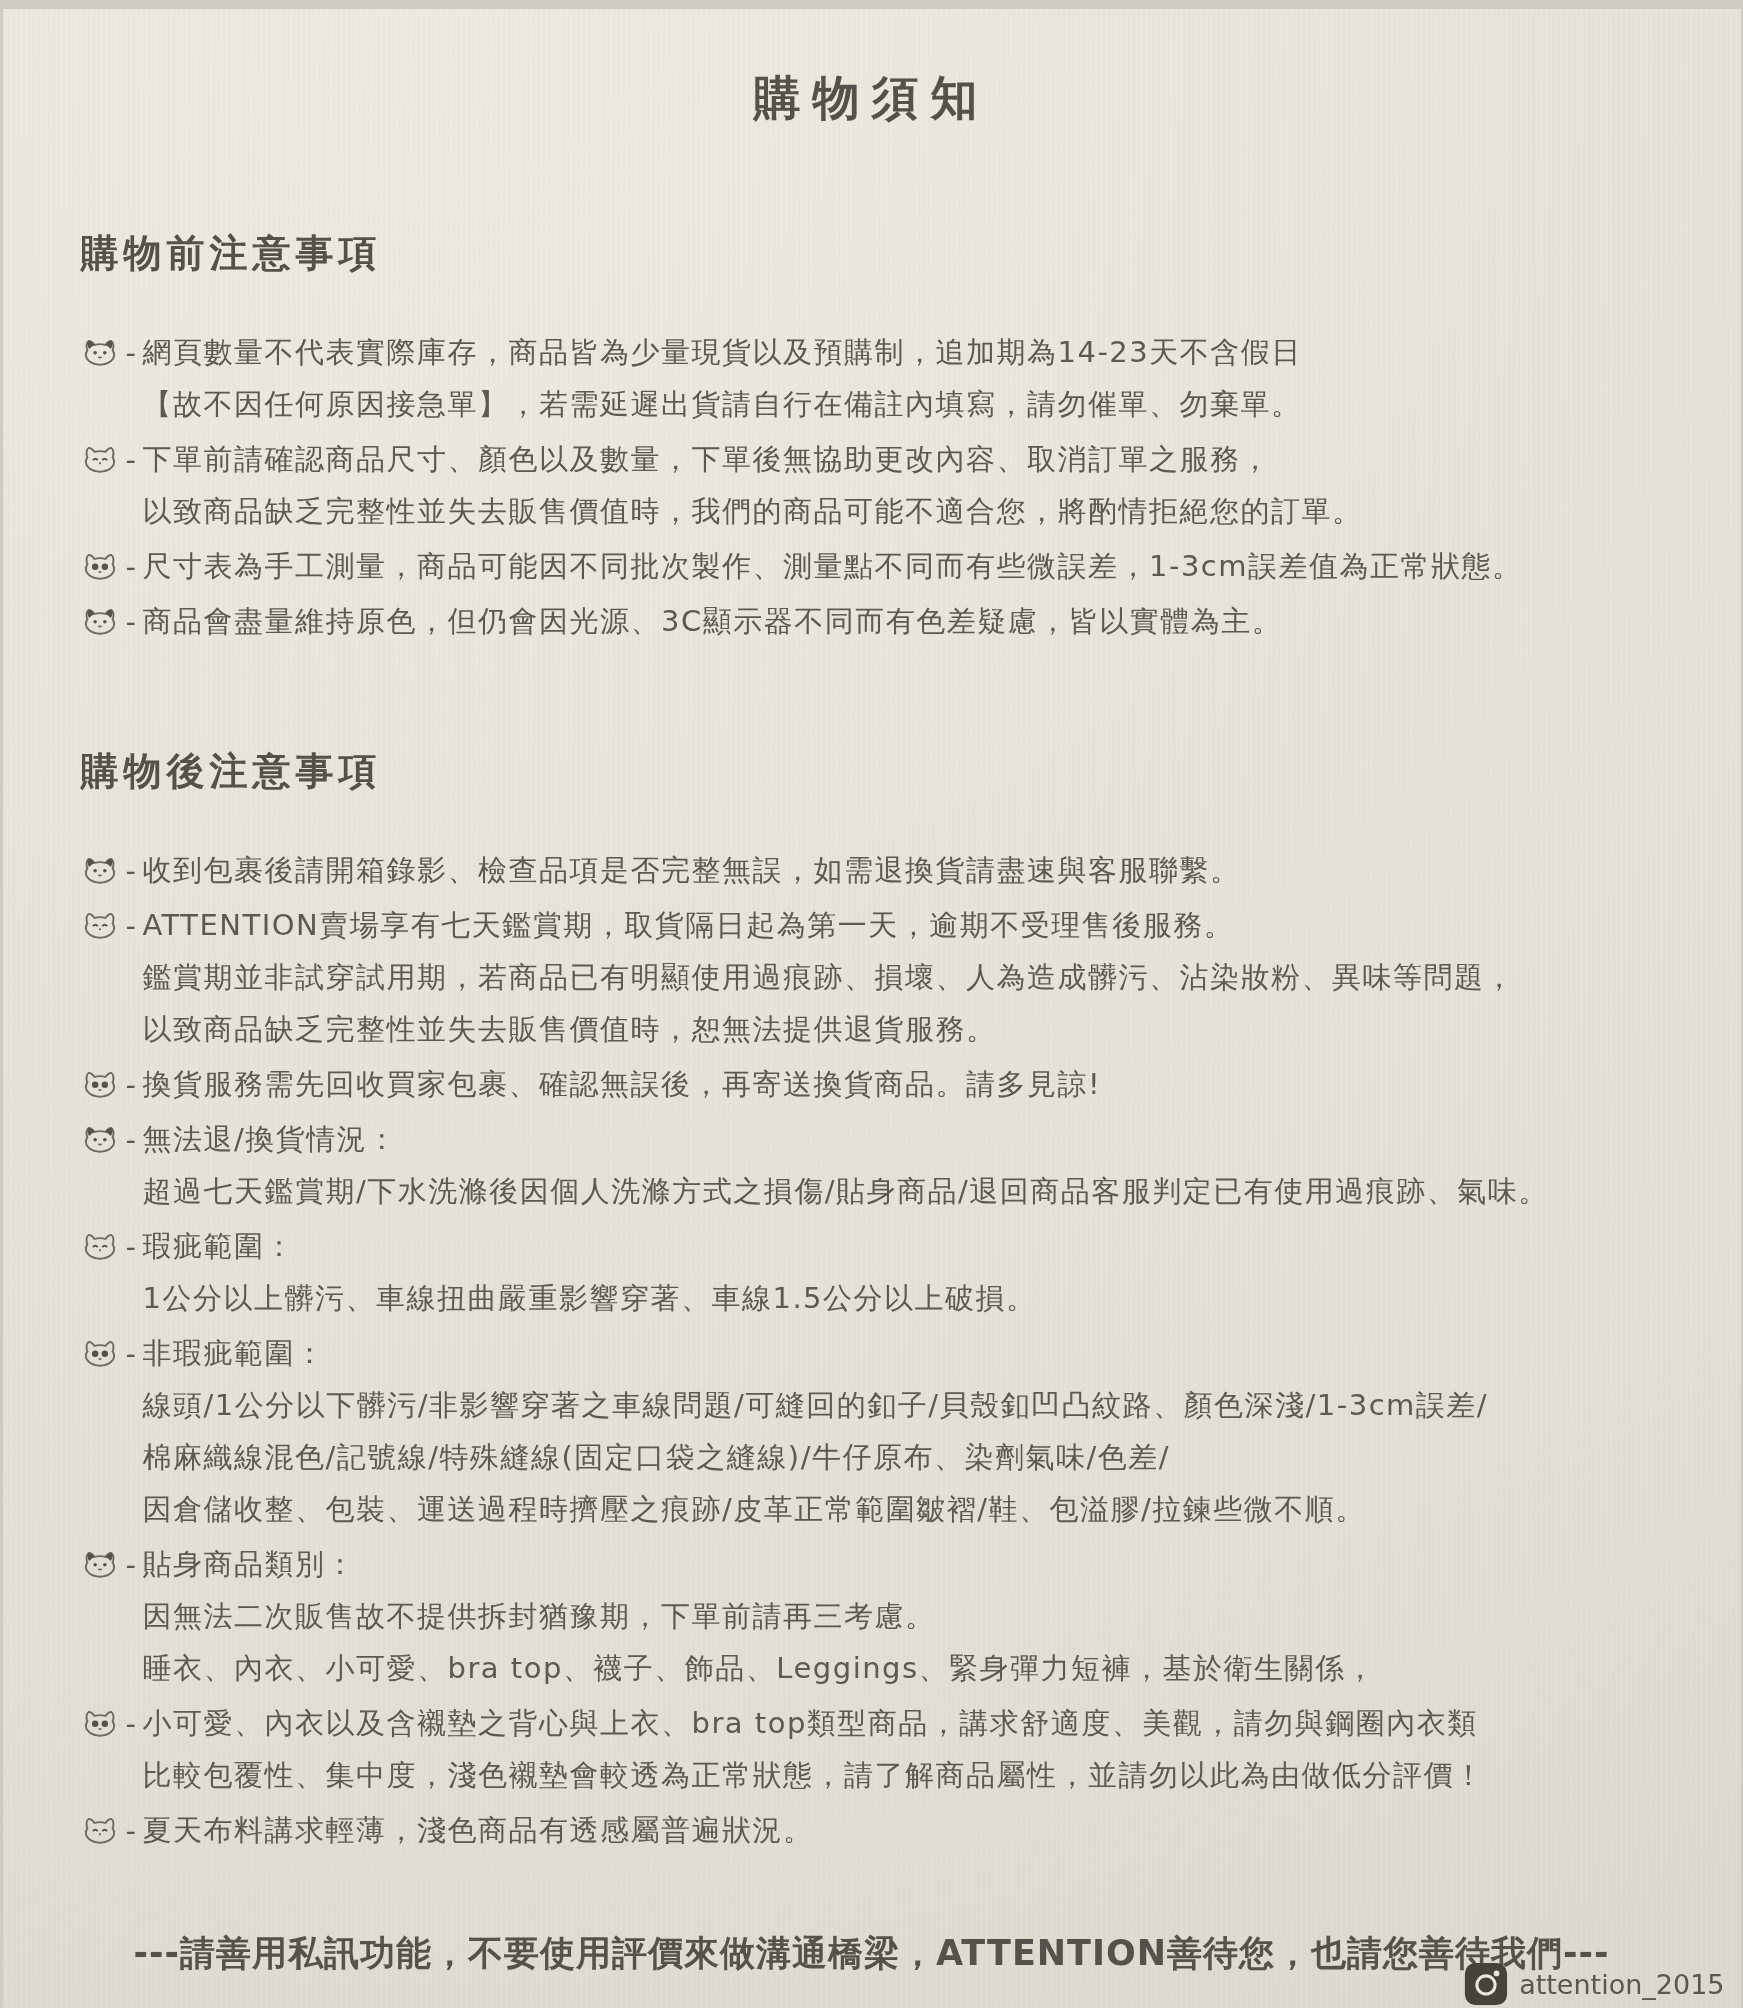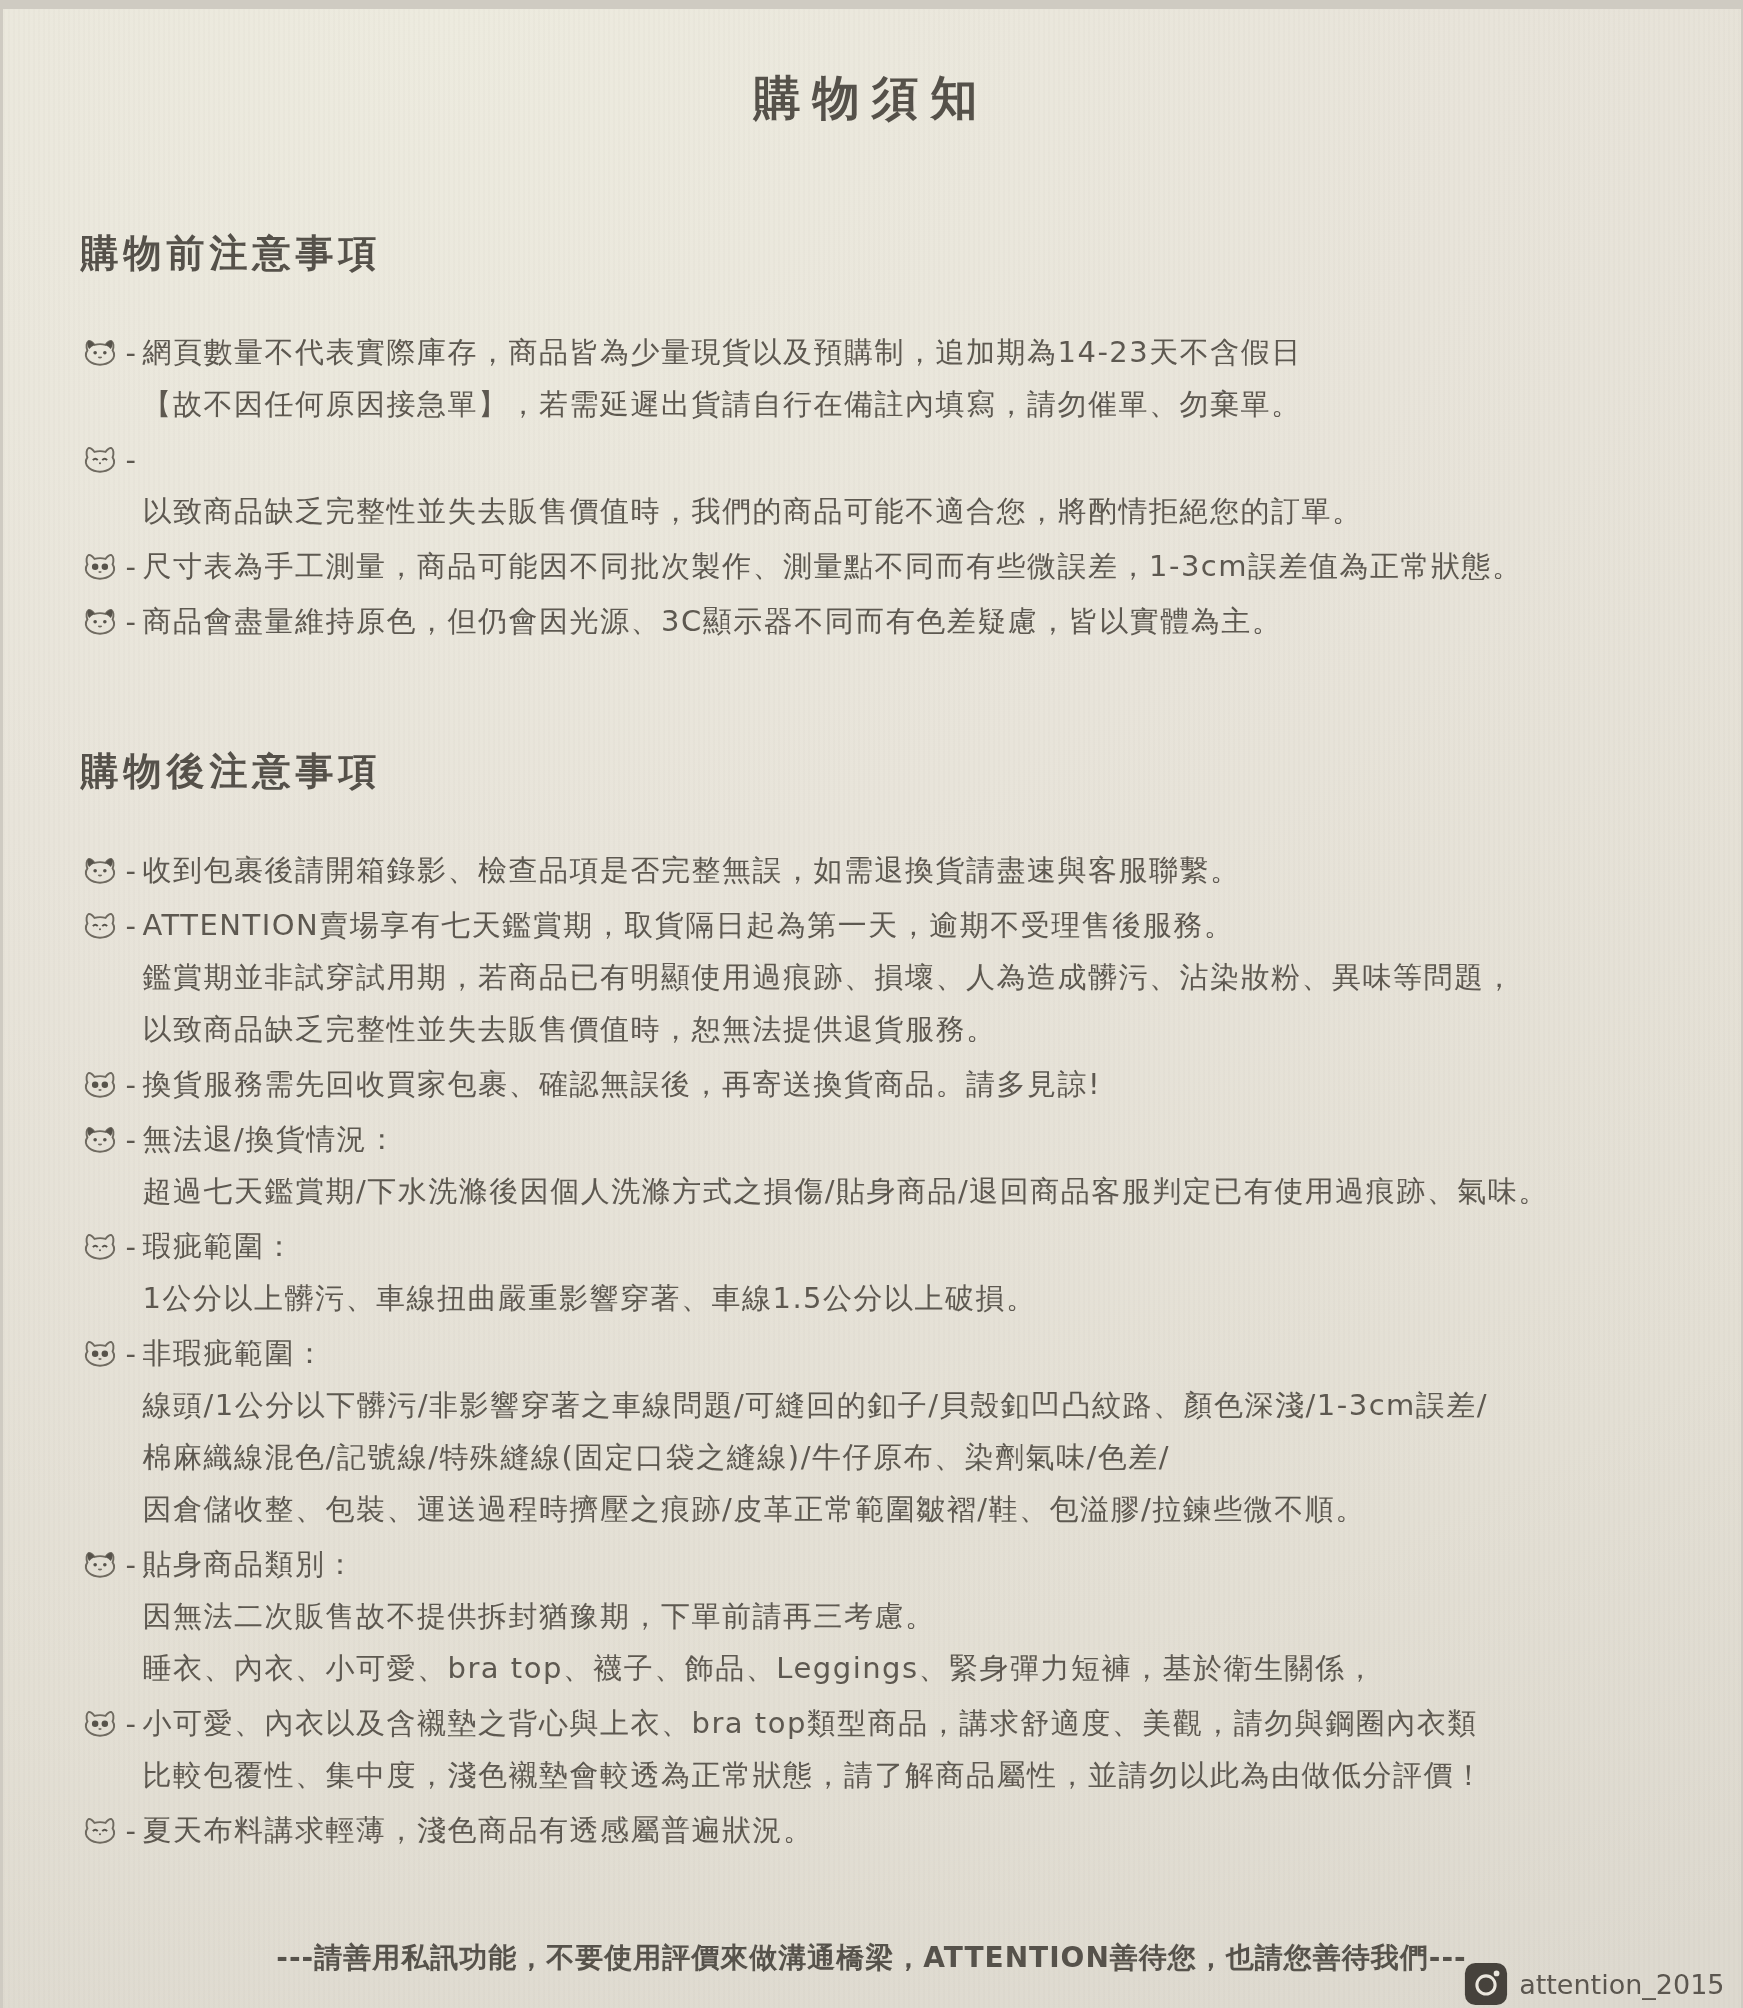--- a/index.html
+++ b/index.html
@@ -32,21 +32,21 @@
   .bullets{ margin:48px 0 0 76px; font-size:29px; letter-spacing:1.5px; }
   .bullet{ margin-bottom:3px; }
   .line{ display:flex; align-items:center; height:52px; white-space:nowrap; }
   .line.cont{ padding-left:64px; }
   .cat{ width:42px; height:31px; flex:0 0 auto; }
   .dash{ display:inline-block; width:22px; text-align:center; flex:0 0 auto; }
   .txt{ display:inline-block; }
   .footer-note{
     position:absolute; left:0; right:0; bottom:40px;
     text-align:center;
-    font-size:28px; font-weight:bold; letter-spacing:1px;
+    font-size:35px; font-weight:bold; letter-spacing:1px;
     color:#56524b;
   }
   .ig{
     position:absolute; right:16px; bottom:10px;
     display:flex; align-items:center; gap:10px;
     font-size:27px; font-weight:normal; color:#5b564f;
   }
   .ig svg{ width:46px; height:46px; }
   .defs{ position:absolute; width:0; height:0; overflow:hidden; }
 </style>
@@ -96,20 +96,21 @@
         <span class="txt">【故不因任何原因接急單】，若需延遲出貨請自行在備註內填寫，請勿催單、勿棄單。</span>
       </div>
     </div>
 
     <div class="bullet">
       <div class="line">
         <svg class="cat">
             <use href="#cat-sleepy"></use>
           </svg>
         <span class="dash">-</span>
+        <span class="txt">下單前請確認商品尺寸、顏色以及數量，下單後無協助更改內容、取消訂單之服務，</span>
       </div>
       <div class="line cont">
         <span class="txt">以致商品缺乏完整性並失去販售價值時，我們的商品可能不適合您，將酌情拒絕您的訂單。</span>
       </div>
     </div>
 
     <div class="bullet">
       <div class="line">
         <svg class="cat">
             <use href="#cat-round"></use>

